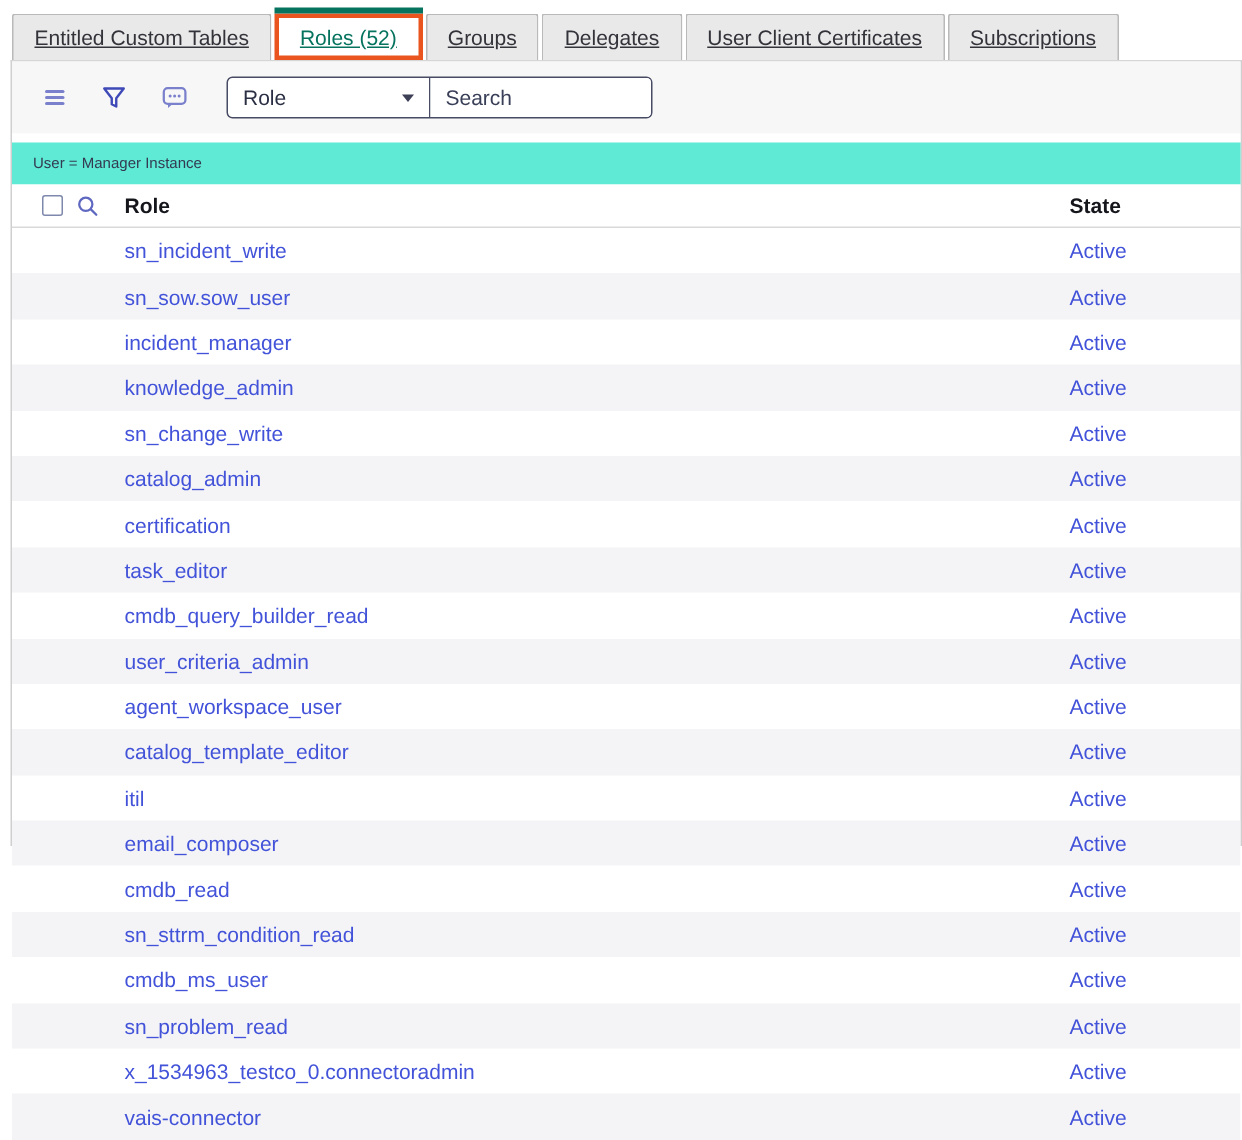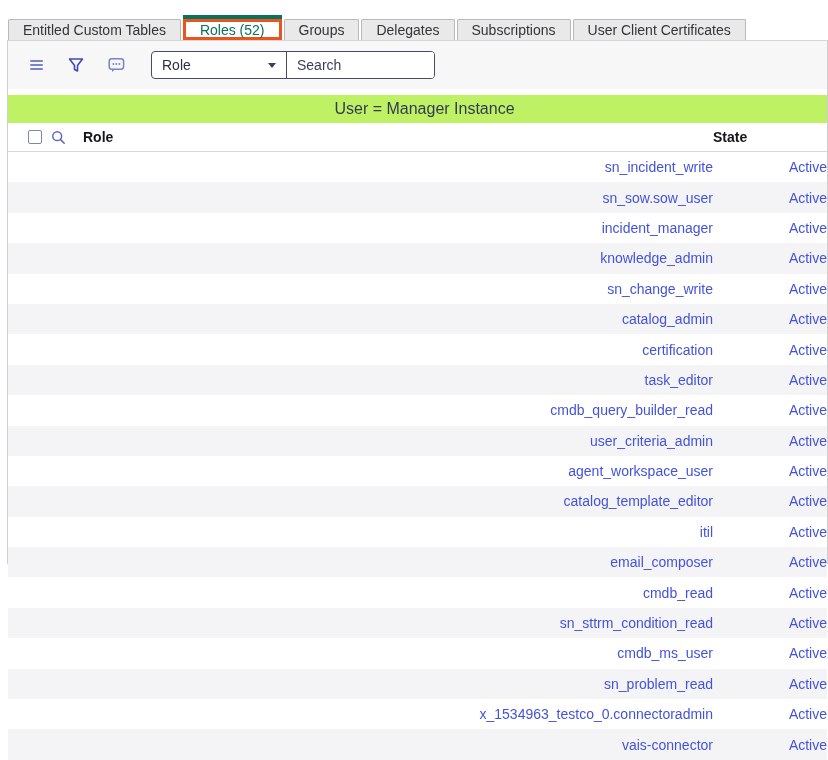--- a/index.html
+++ b/index.html
@@ -1,23 +1,23 @@
 <!DOCTYPE html>
 <html style="--green: #06735f; --orange: #e9541f; --link: #4353d9; --icon: #5f68c0;"><head>
 <meta charset="utf-8">
 <style>
   * { box-sizing: border-box; margin: 0; padding: 0; }
   html,body { width: 828px; height: 760px; overflow: hidden; background: #fff;
     font-family: "Liberation Sans", "DejaVu Sans", sans-serif; }
 
   
   .tabstrip { height: 40px; display: flex; align-items: flex-end; padding-left: 8px; background: #fff; }
-  .tab { height: 21px; display: flex; align-items: center; padding: 0 14px; margin-right: 2px;
+  .tab { height: 31px; display: flex; align-items: center; padding: 0 14px; margin-right: 2px;
     background: #e9e9ea; border: 1px solid #b9b9b9; border-bottom: none; border-radius: 2px 2px 0 0;
-    font-size: 14px; color: #33333a; white-space: nowrap; cursor: pointer; position: relative; }
+    font-size: 14px; color: #33333a; white-space: nowrap; cursor: pointer; position: relative; text-decoration: underline; }
   .tab.active { background: #fff; color: var(--green, #06735f); border: 3px solid var(--orange, #e9541f);
     border-radius: 0; justify-content: center; }
   .tab.active::before { content: ""; position: absolute; top: -7px; left: -3px; right: -3px; height: 4px;
     background: var(--green, #06735f); }
 
   
   .panel { margin-left: 7px; width: 821px; height: 524px;
     border-left: 1px solid #cfcfcf; border-right: 1px solid #cfcfcf; border-top: 1px solid #d6d6d6; }
 
   
@@ -31,34 +31,34 @@
   .combo-select { width: 135px; display: flex; align-items: center; justify-content: space-between;
     padding: 0 10px; border-right: 1px solid #474b63; cursor: pointer; font-size: 14px; color: #2b2f44; }
   .caret { width: 0; height: 0; border-left: 4px solid transparent; border-right: 4px solid transparent;
     border-top: 5px solid #3c3f55; }
   .combo-input { width: 147px; border: none; outline: none; padding: 0 10px; font-size: 14px;
     color: #b91c1c; font-family: inherit; }
   .combo-input::placeholder { color: #3a3f58; opacity: 1; }
 
   
   .crumb-gap { height: 6px; background: #fff; }
-  .crumb { height: 28px; background: #bef264; display: flex; align-items: center; padding-left: 14px;
-    font-size: 16px; color: #343a52; justify-content: center; }
+  .crumb { height: 28px; background: #5eead4; display: flex; align-items: center; padding-left: 14px;
+    font-size: 10px; color: #343a52; }
 
   
   .thead { height: 29px; display: flex; align-items: center; background: #fff;
     border-bottom: 1px solid #d9d9d9; font-size: 14px; font-weight: bold; color: #15151c; }
   .col-check { width: 34px; display: flex; justify-content: flex-end; }
   .checkbox { width: 14px; height: 14px; border: 1.5px solid #7e88ac; border-radius: 2px; background: #fff;
     cursor: pointer; }
   .col-search { width: 33px; display: flex; justify-content: center; cursor: pointer; }
   .col-role { flex: 1; padding-left: 8px; }
   .col-state { width: 114px; }
   .rows { height: 608px; overflow: hidden; }
-  .trow { height: 30.4px; display: flex; align-items: center; font-size: 14px; text-align: right; }
+  .trow { height: 30.4px; display: flex; align-items: center; font-size: 14px; }
   .trow:nth-child(even) { background: #f4f4f6; }
   .trow .spacer { width: 67px; }
   .trow .cell-role { flex: 1; padding-left: 8px; }
   .trow .cell-state { width: 114px; }
   a.link, .state-val { color: var(--link, #4353d9); text-decoration: none; cursor: pointer; }
 </style>
 </head>
 <body>
 
 <div class="tabstrip" id="tabstrip">
@@ -68,24 +68,24 @@
     <div class="tab active">
       <span>Roles (52)</span>
     </div>
     <div class="tab">
       <span>Groups</span>
     </div>
     <div class="tab">
       <span>Delegates</span>
     </div>
     <div class="tab">
+      <span>User Client Certificates</span>
+    </div>
+    <div class="tab">
       <span>Subscriptions</span>
-    </div>
-    <div class="tab">
-      <span>User Client Certificates</span>
     </div>
   </div>
 
 <div class="panel">
 
   <div class="toolbar">
     <button class="icon-btn">
       <span class="menu-glyph">
           <i></i>
           <i></i>

